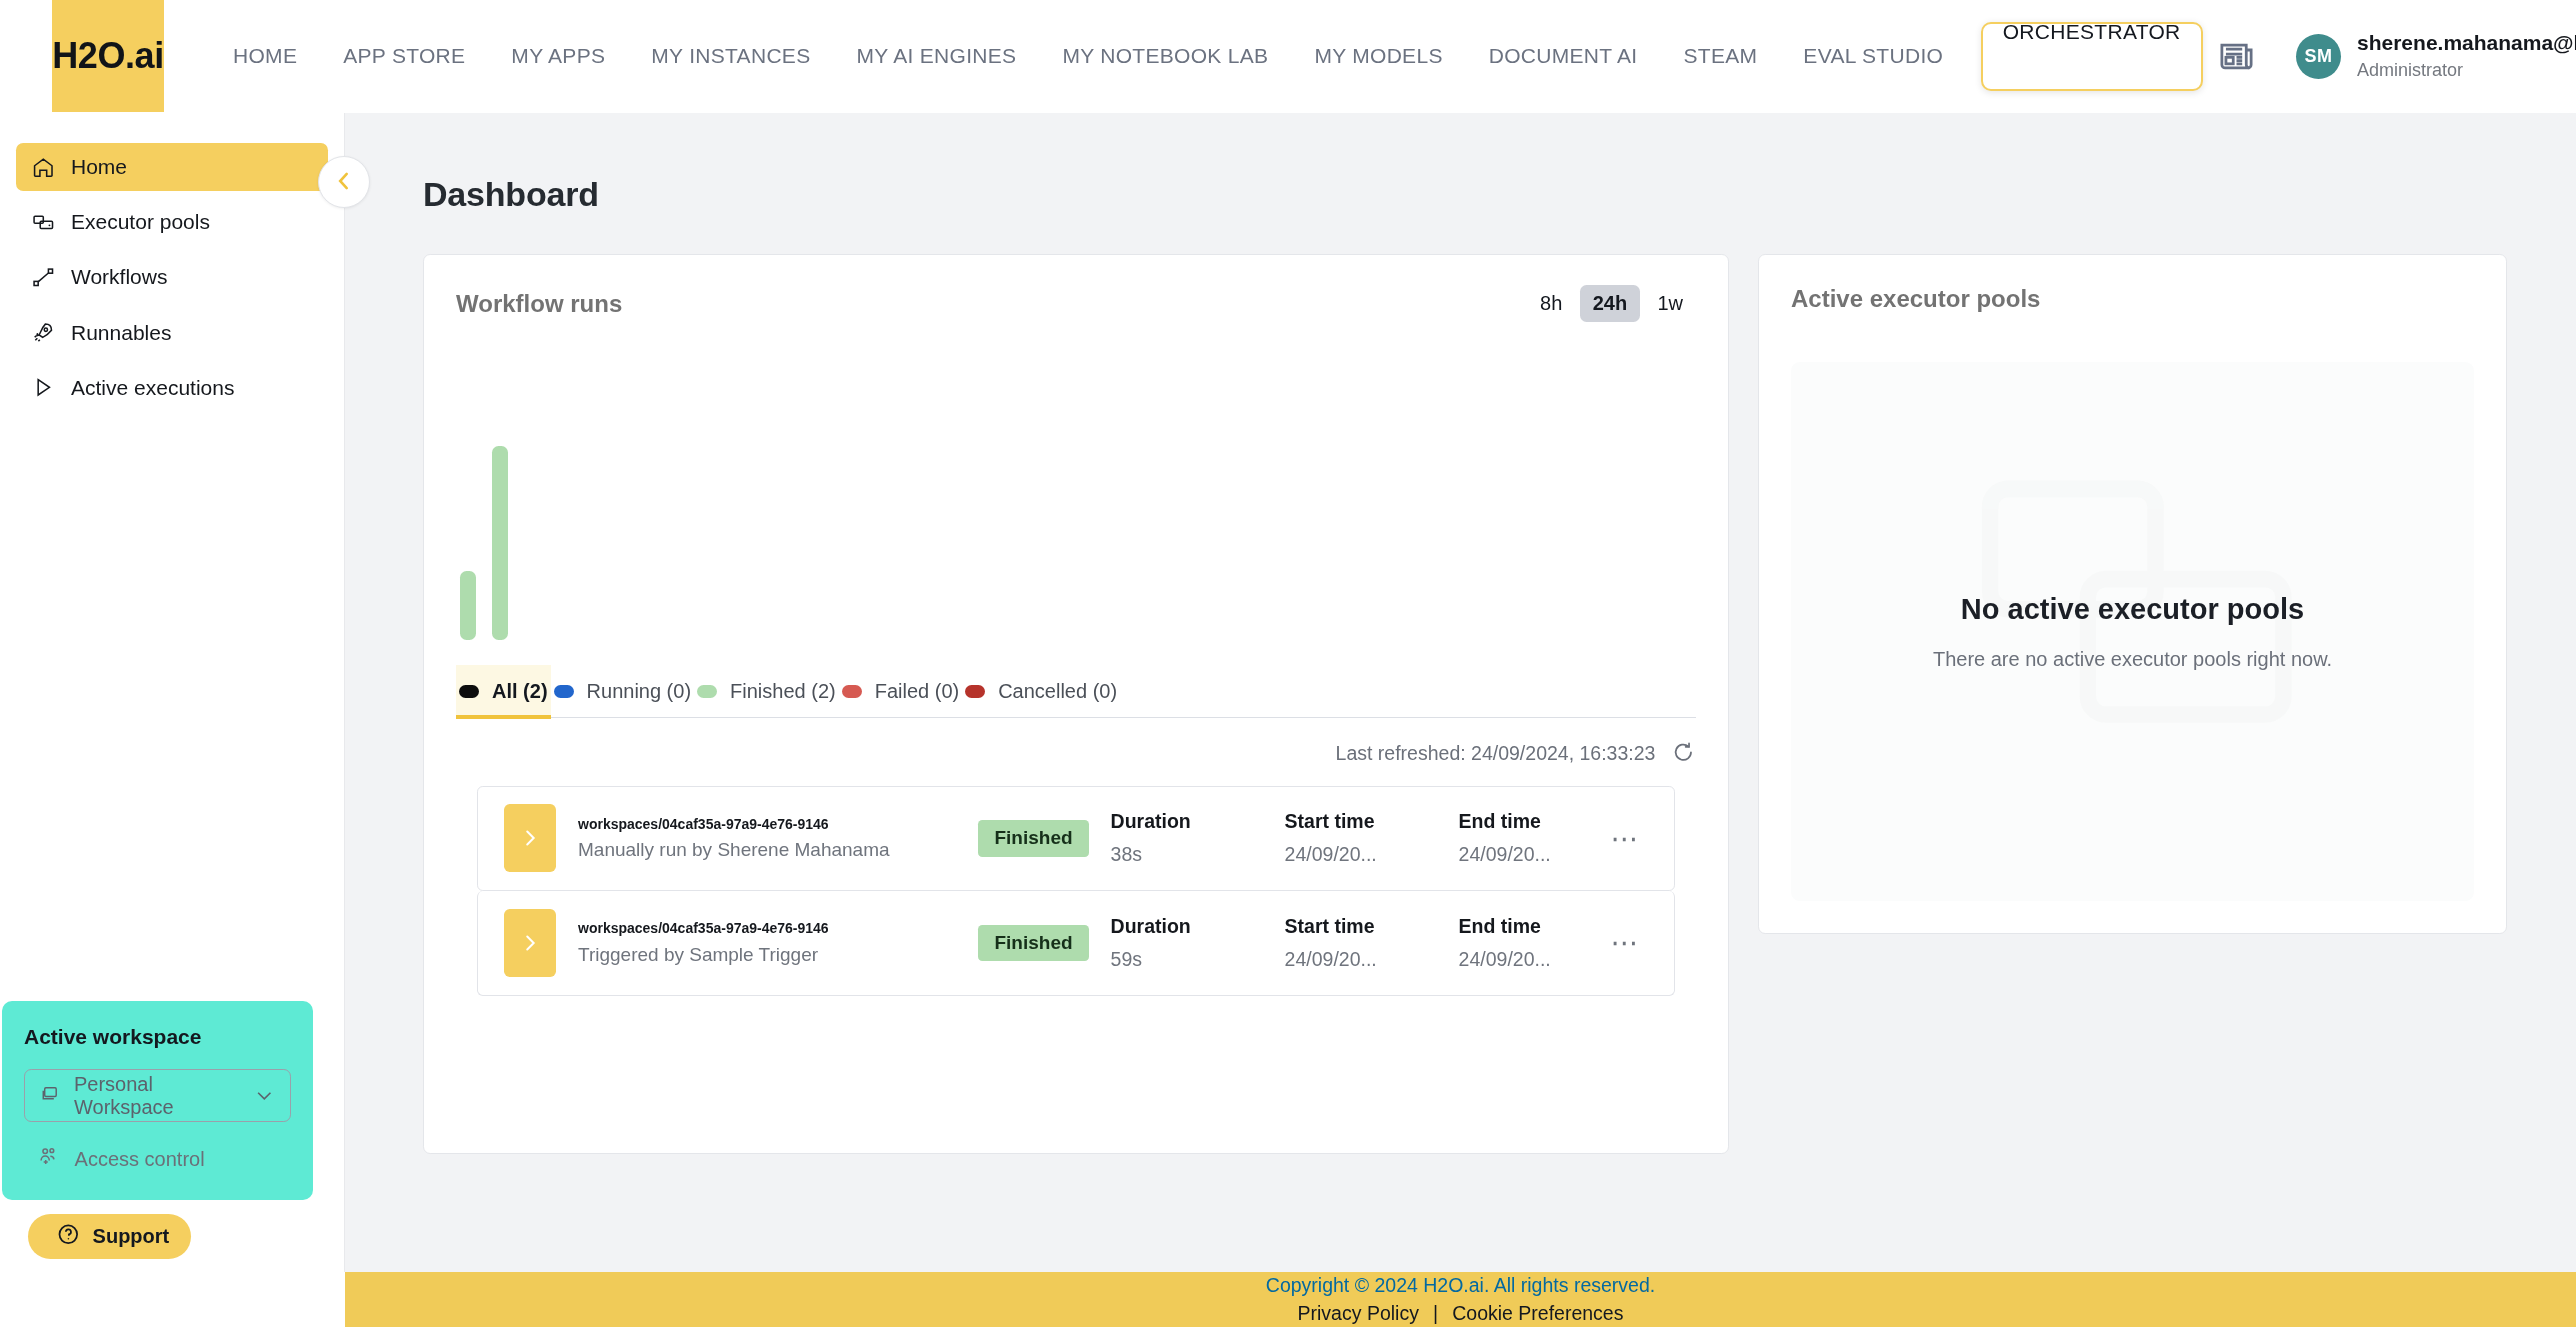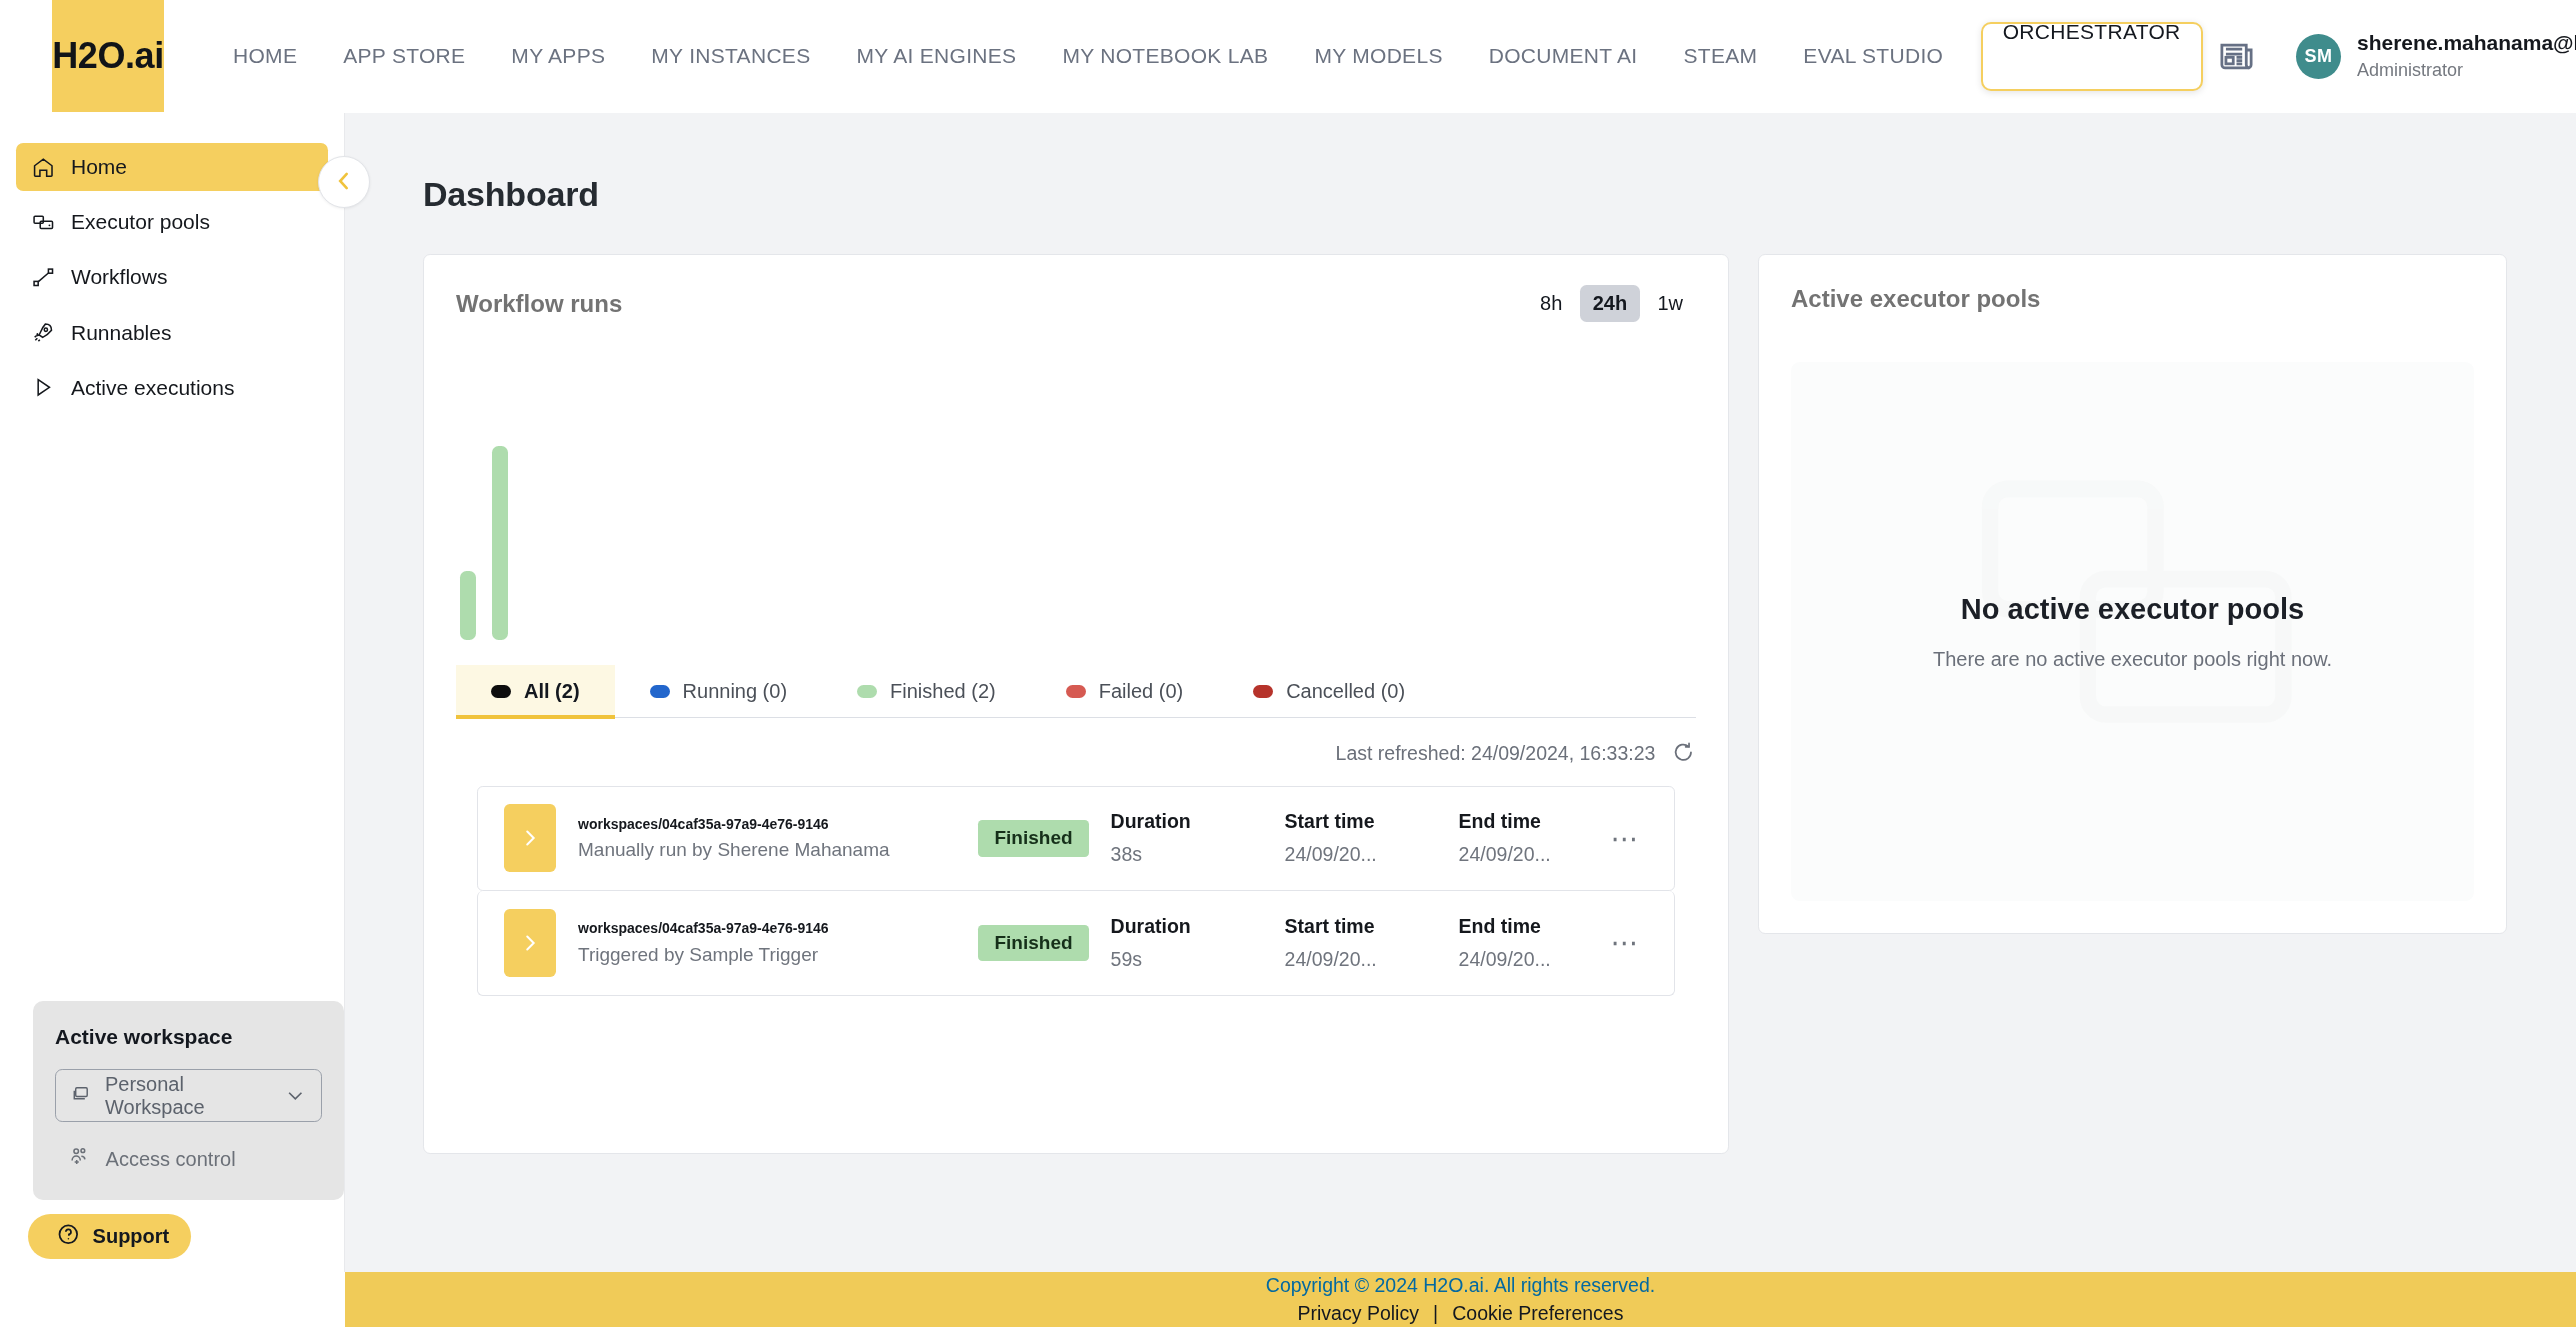--- a/index.html
+++ b/index.html
@@ -68,22 +68,22 @@
   .side-item.active { background: #f5cf5f; font-weight: 400; }
   .side-ico { width: 26px; height: 26px; margin-right: 14.5px; flex: 0 0 auto; display:flex; align-items:center; justify-content:center; }
   .collapse-btn {
     position: absolute; top: 156px; left: 318px; width: 52px; height: 52px;
     border-radius: 50%; background: #ffffff; border: 0.7px solid #e2e4e8;
     display: flex; align-items: center; justify-content: center; cursor: pointer;
     z-index: 40; box-shadow: 0 0.7px 2.9px rgba(0,0,0,0.07);
   }
 
   .workspace-card {
-    position: absolute; left: 33px; bottom: 72px; width: 311px;
-    background: #e5e5e5; border-radius: 10px; padding: 24.6px 22px 26px 22px;
+    position: absolute; left: 2px; bottom: 72px; width: 311px;
+    background: #5eead4; border-radius: 10px; padding: 24.6px 22px 26px 22px;
   }
   .ws-title { font-size: 21px; font-weight: 700; color: #14181f; margin-bottom: 20px; }
   .ws-select {
     height: 53px; border: 0.7px solid #9aa0aa; border-radius: 7.2px; background: transparent;
     display: flex; align-items: center; padding: 0 13px; cursor: pointer;
   }
   .ws-select .ws-label { font-size: 20px; color: #5c626c; margin-left: 13px; }
   .ws-select .ws-caret { margin-left: auto; }
   .ws-access { display: flex; align-items: center; margin-top: 22px; cursor: pointer; }
   .ws-access span { font-size: 20px; color: #6b7078; margin-left: 13px; }
@@ -121,21 +121,21 @@
   .range-opt.sel { background: #cfd2d9; font-weight: 700; }
 
   .chart-area { position: relative; height: 289px; margin: 29px 0 0 0; }
   .bar { position: absolute; bottom: 0; border-radius: 6.5px; }
 
   .legend {
     display: flex; align-items: flex-end; margin: 26px 32px 0 32px;
     border-bottom: 1.4px solid #dcdfe5; height: 52px;
   }
   .legend-item {
-    display: flex; align-items: center; height: 52px; padding: 0 35px;
+    display: flex; align-items: center; height: 52px; padding: 0 3px;
     cursor: pointer; position: relative;
   }
   .legend-item.active { background: #fdf8e3; }
   .legend-item.active::after {
     content: ""; position: absolute; left: 0; bottom: -1.4px; width: 100%; height: 3.6px; background: #f0c33c;
   }
   .dot { width: 20px; height: 13px; border-radius: 6.5px; margin-right: 13px; flex: 0 0 auto; }
   .legend-label { font-size: 20px; color: #4b5058; white-space: nowrap; }
   .legend-item.active .legend-label { color: #14181f; font-weight: 700; }
 

